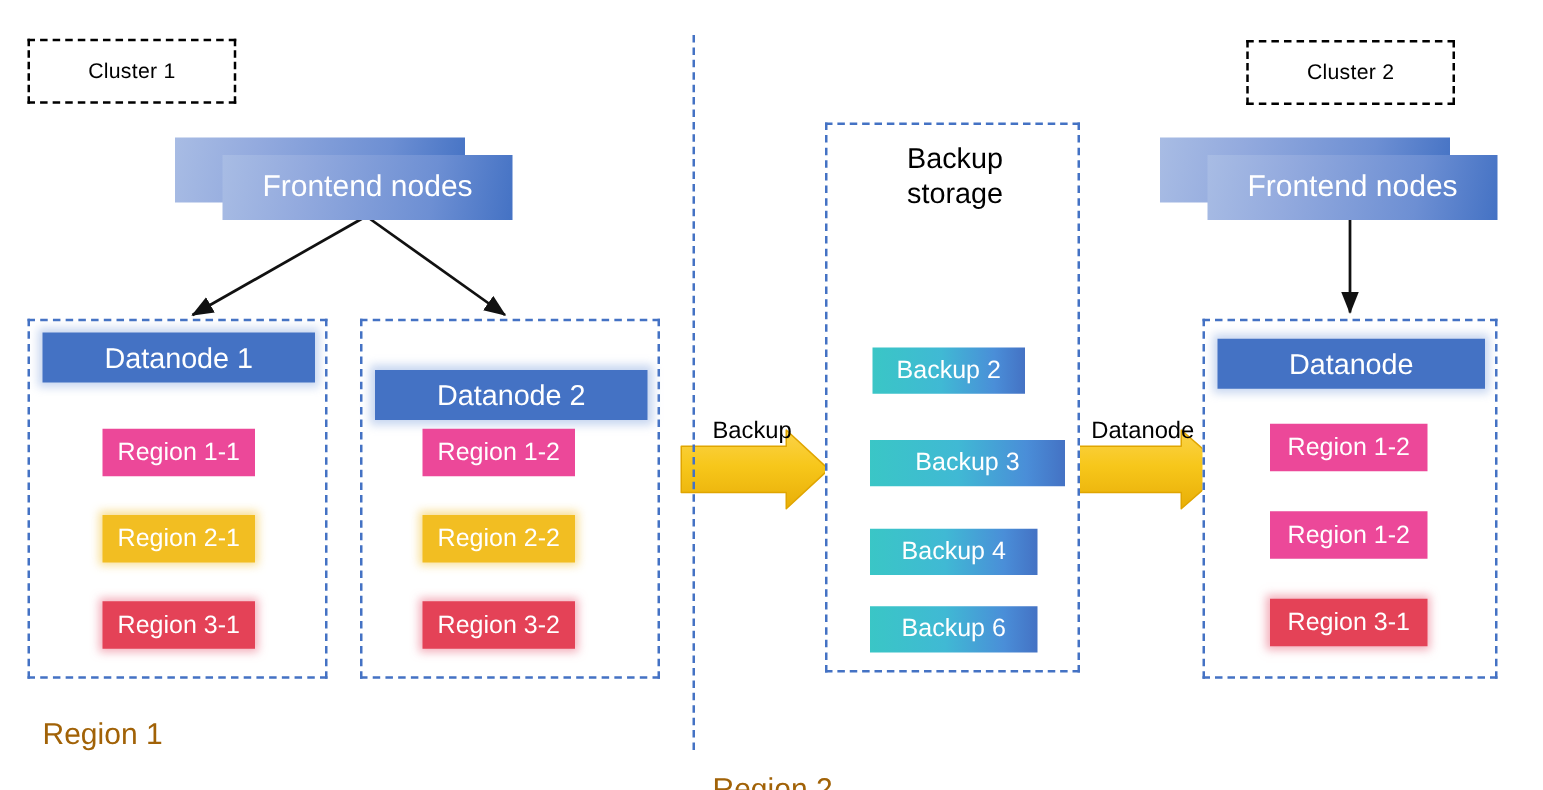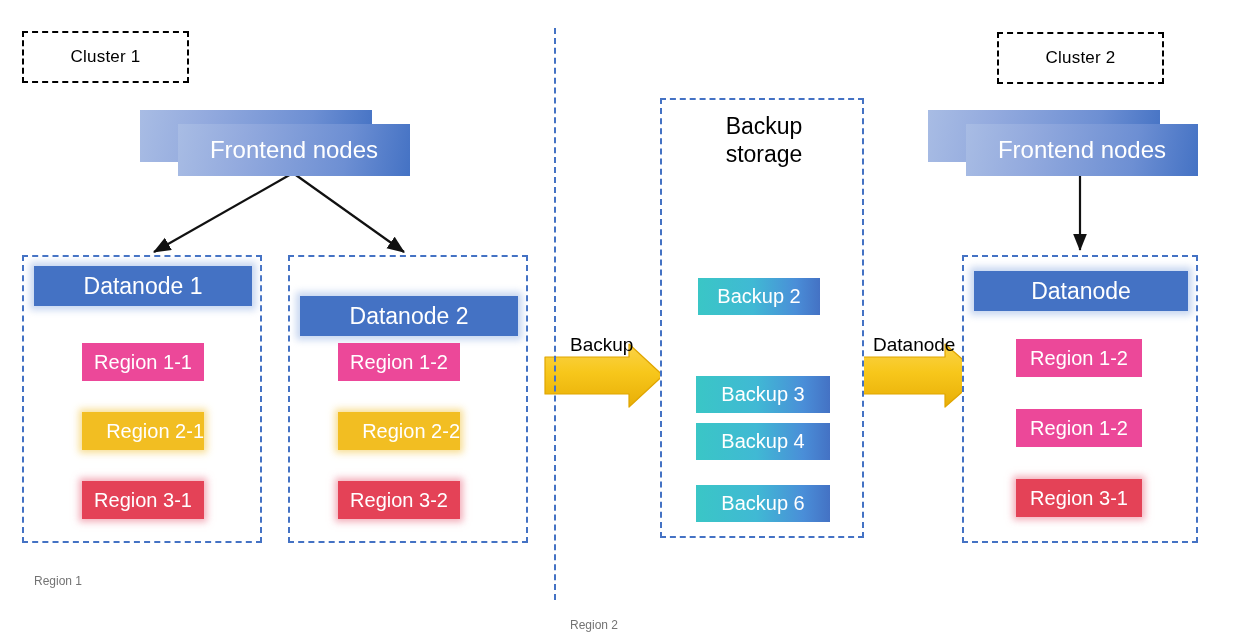--- a/index.html
+++ b/index.html
@@ -72,21 +72,21 @@
   .region-chip {
     position: absolute;
     display: flex;
     align-items: center;
     justify-content: center;
     color: #ffffff;
     font-size: 20px;
     white-space: nowrap;
   }
   .region-green  { background: #ec4899; }
-  .region-yellow { background: #f2be22; box-shadow: 0 0 7px 3px rgba(245,205,90,.65); justify-content: flex-end; }
+  .region-yellow { background: #f2be22; box-shadow: 0 0 7px 3px rgba(245,205,90,.65); }
   .region-red    { background: #e44257; box-shadow: 0 0 7px 3px rgba(235,120,140,.6); }
 
   
   .backup-box {
     position: absolute;
     border: 2px dashed #4472c4;
     background: #ffffff;
     box-sizing: border-box;
   }
   .backup-title {
@@ -109,22 +109,22 @@
 
   
   .divider {
     position: absolute;
     border-left: 2px dashed #4472c4;
   }
 
   
   .region-caption {
     position: absolute;
-    font-size: 12px;
-    color: #737373;
+    font-size: 24px;
+    color: #a16207;
     white-space: nowrap;
   }
 
   
   .flow-label {
     position: absolute;
     font-size: 19px;
     color: #000000;
     white-space: nowrap;
   }
@@ -236,21 +236,21 @@
   <div class="backup-box" style="left:660px; top:98px; width:204px; height:440px;">
 
     <div class="backup-title" style="left:0; top:12px; width:204px;">
       <div>Backup</div>
       <div>storage</div>
     </div>
 
     <div class="backup-chip" style="left:36px; top:178px; width:122px; height:37px;">
       <span>Backup 2</span>
     </div>
-    <div class="backup-chip" style="left:34px; top:252px; width:134px; height:37px;margin-top:24px;">
+    <div class="backup-chip" style="left:34px; top:252px; width:156px; height:37px;">
       <span>Backup 3</span>
     </div>
     <div class="backup-chip" style="left:34px; top:323px; width:134px; height:37px;">
       <span>Backup 4</span>
     </div>
     <div class="backup-chip" style="left:34px; top:385px; width:134px; height:37px;">
       <span>Backup 6</span>
     </div>
   </div>
 

